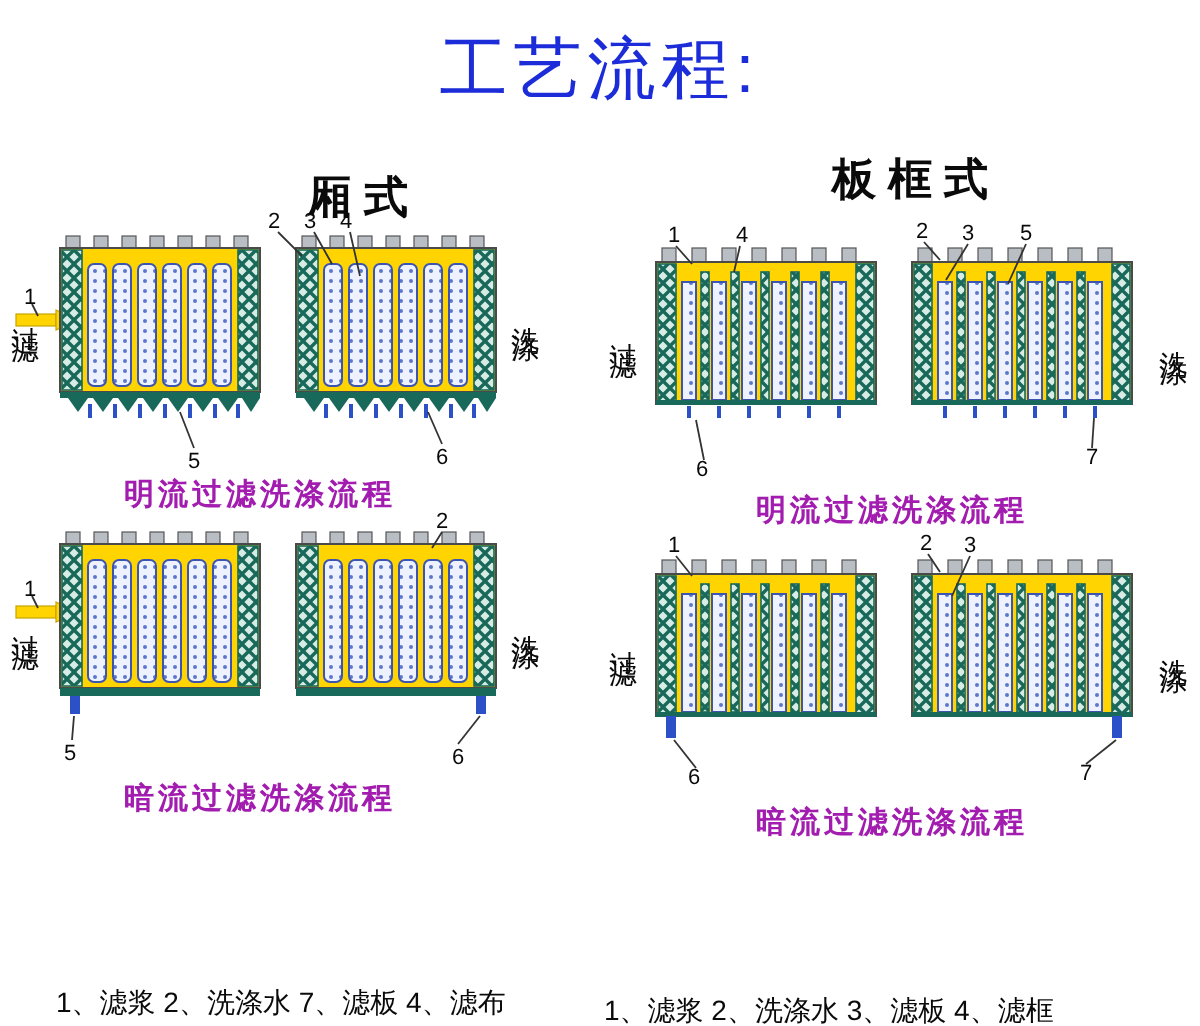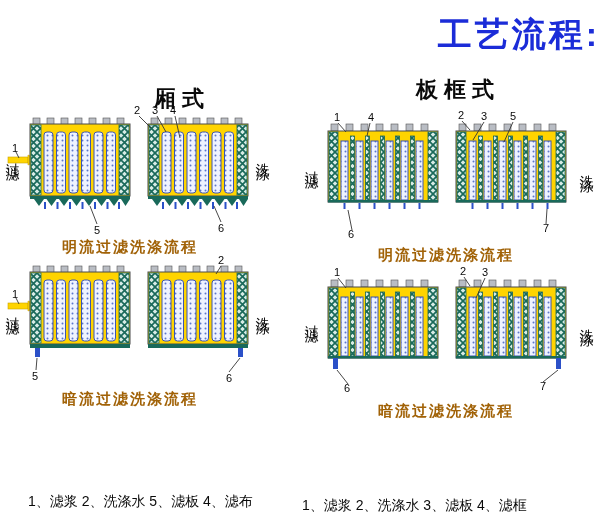--- a/index.html
+++ b/index.html
@@ -1,23 +1,23 @@
 <!DOCTYPE html>
 <html><head>
 <meta charset="utf-8">
 <style>
 *{margin:0;padding:0;box-sizing:border-box}
 html,body{background:#fff}
 body{font-family:"Liberation Sans","DejaVu Sans",sans-serif;color:#111}
 #stage{position:relative;width:600px;height:513px;background:#ffffff;overflow:hidden}
 .abs{position:absolute}
-.title{left:0;top:12px;width:100%;text-align:right;font-size:34px;font-weight:700;color:#1b2cd8;letter-spacing:3px}
+.title{left:0;top:12px;width:100%;text-align:center;font-size:34px;font-weight:400;color:#1b2cd8;letter-spacing:3px}
 .hdr{font-size:22px;font-weight:700;text-align:right;letter-spacing:6px;color:#0a0a0a}
 .vlabel{writing-mode:vertical-rl;font-size:14px;letter-spacing:4px;color:#0a0a0a;z-index:5}
-.caption{font-size:15px;font-weight:600;text-align:center;letter-spacing:2px;color:#a16207}
+.caption{font-size:15px;font-weight:600;text-align:center;letter-spacing:2px;color:#a21caf}
 .legend{font-size:14px;line-height:23px;white-space:pre;color:#0a0a0a}
 svg.diag{position:absolute;overflow:visible}
 .ann text{font-size:11px;fill:#0a0a0a;font-family:"Liberation Sans","DejaVu Sans",sans-serif}
 .ann line{stroke:#333;stroke-width:0.9}
 </style>
 </head>
 <body>
 
 <div id="stage">
 
@@ -255,21 +255,21 @@
       <text x="16" y="14">1</text>
       <text x="142" y="13">2</text>
       <text x="164" y="14">3</text>
       <text x="26" y="130">6</text>
       <text x="222" y="128">7</text>
     </g>
   </svg>
   <div class="abs caption" style="left:330px;top:402px;width:232px">暗流过滤洗涤流程</div>
 
   <div class="abs legend" style="left:28px;top:444px">
-    <div>1、滤浆 2、洗涤水 5、滤板 4、滤布</div>
+    <div>1、滤浆 2、洗涤水 7、滤板 4、滤布</div>
     
   </div>
   <div class="abs legend" style="left:302px;top:448px">
     <div>1、滤浆 2、洗涤水 3、滤板 4、滤框</div>
     
   </div>
 
 </div>
 
 </body></html>

